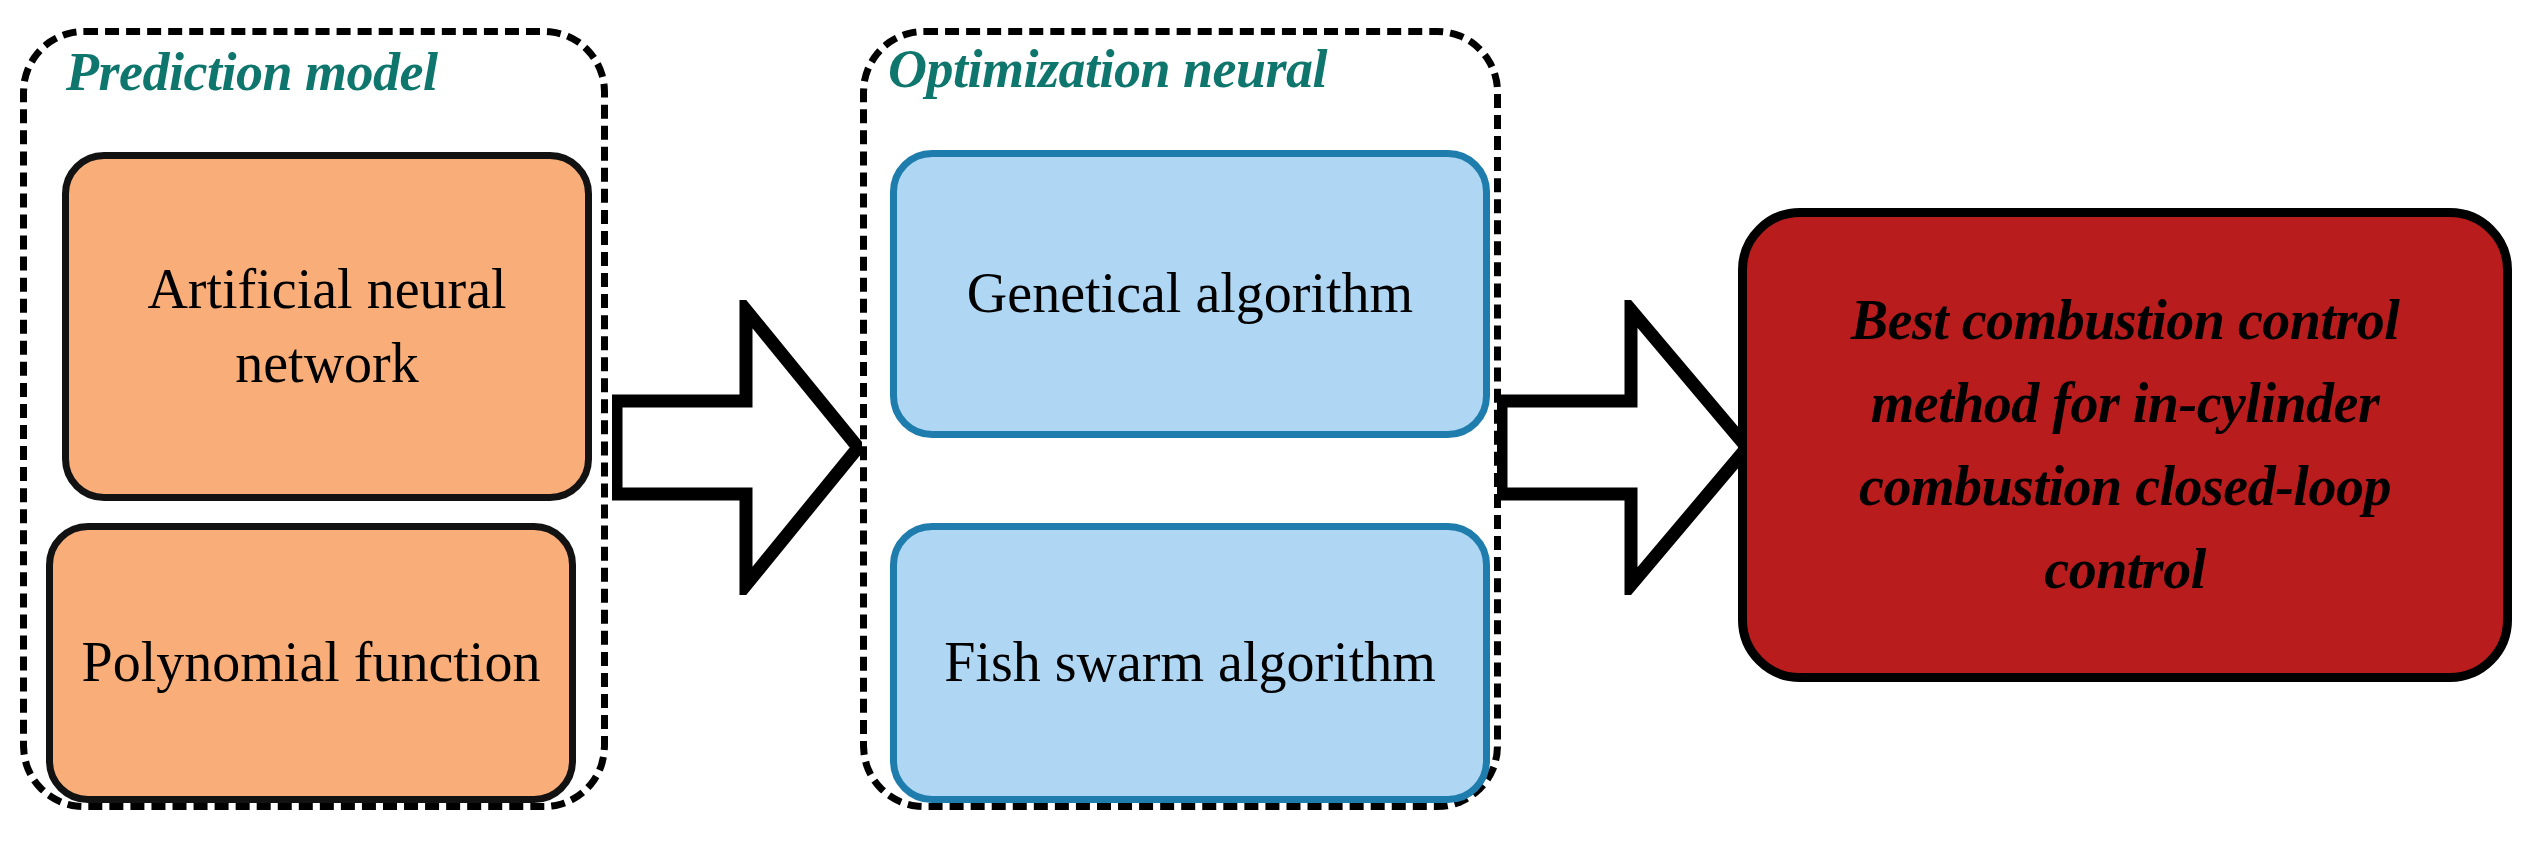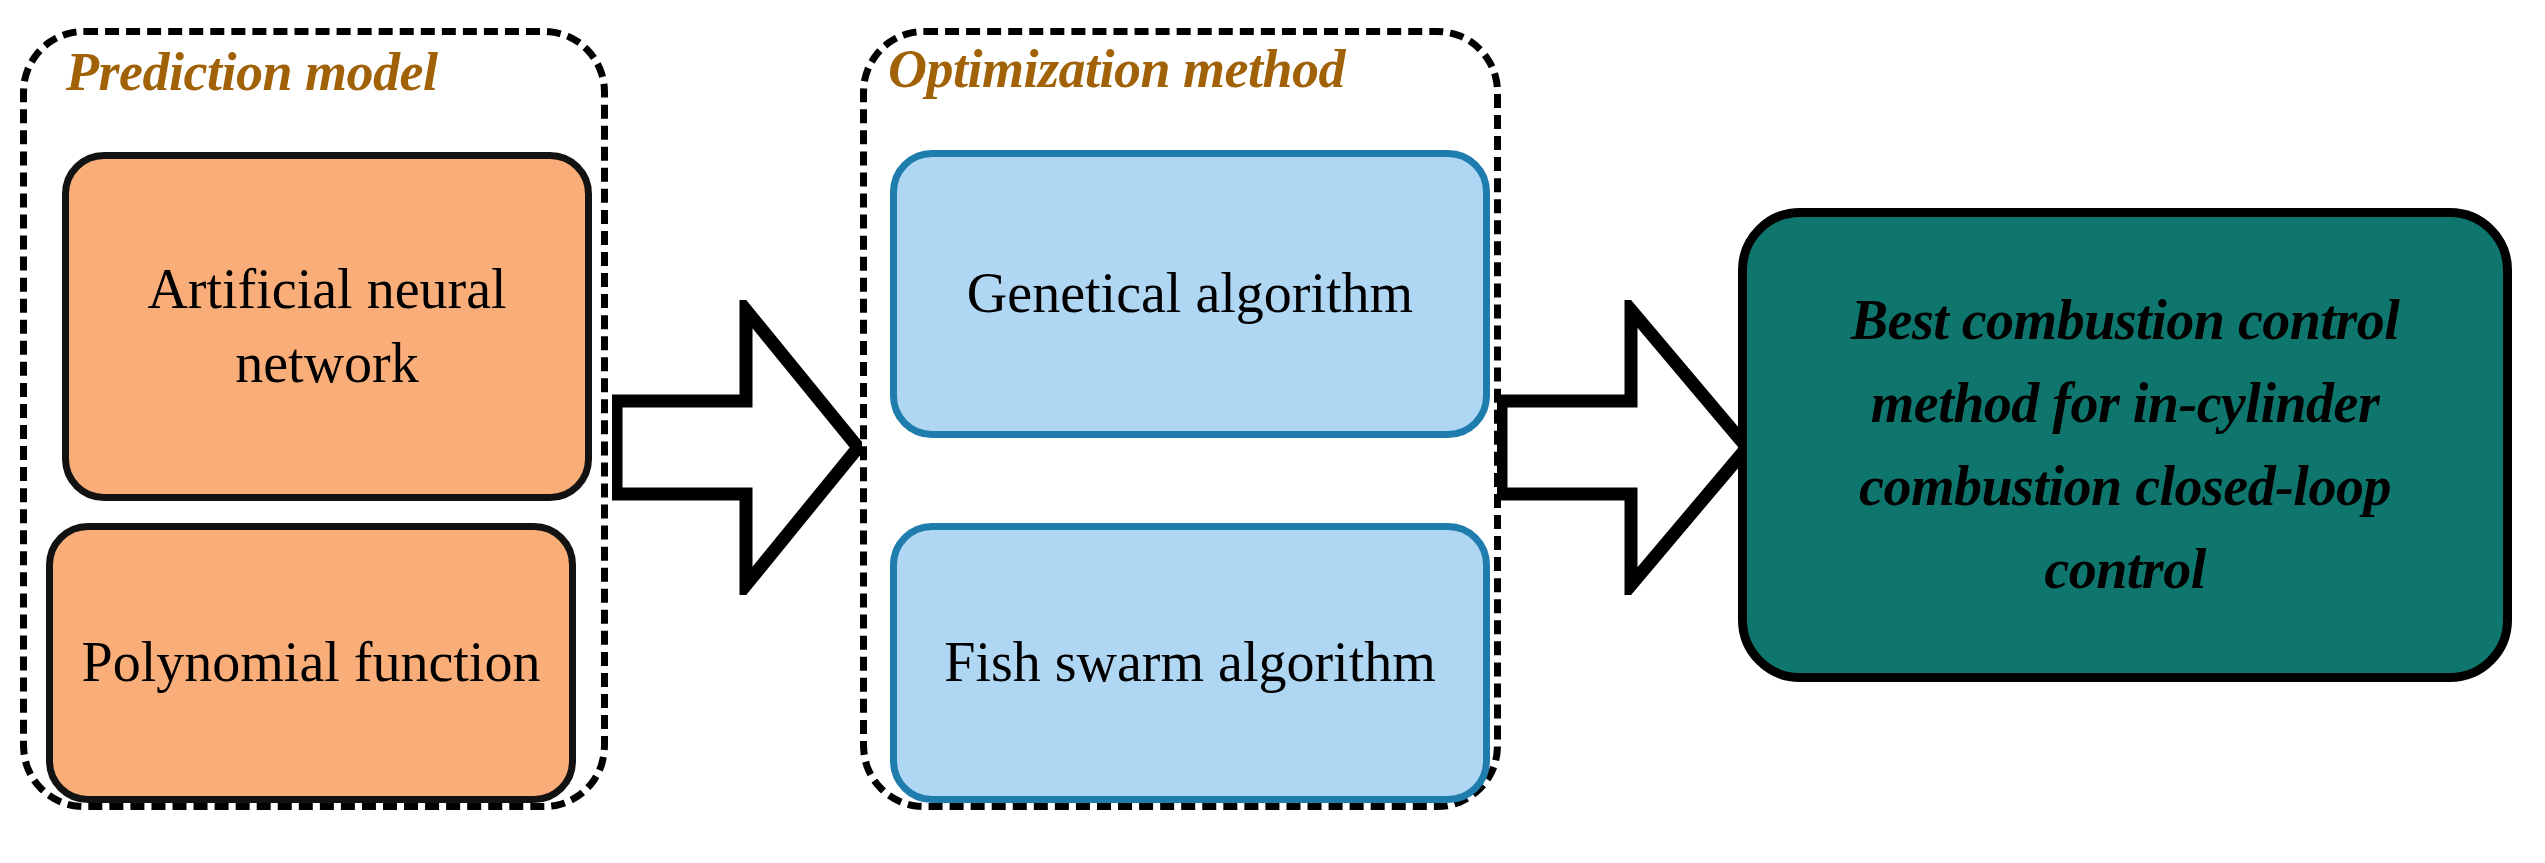--- a/index.html
+++ b/index.html
@@ -39,21 +39,21 @@
     height: 782px;
   }
 
   
   .group-title {
     position: absolute;
     font-weight: bold;
     font-style: italic;
     font-size: 54px;
     line-height: 1;
-    color: #a16207;
+    color: #0f766e;
     white-space: nowrap;
     letter-spacing: -0.5px;
   }
   #title-prediction {
     left: 66px;
     top: 45px;
   }
   #title-optimization {
     left: 888px;
     top: 42px;
@@ -90,21 +90,21 @@
   
   #result-box {
     position: absolute;
     left: 1738px;
     top: 208px;
     width: 774px;
     height: 474px;
     box-sizing: border-box;
     border: 9px solid #000000;
     border-radius: 62px;
-    background: #0f766e;
+    background: #b91c1c;
     display: flex;
     align-items: center;
     justify-content: center;
     text-align: center;
     padding: 10px 52px;
     font-weight: bold;
     font-style: italic;
     font-size: 56px;
     line-height: 1.48;
     color: #000000;
@@ -151,21 +151,21 @@
   </div>
 
   <div class="arrow" id="arrow-1">
     <svg viewBox="0 0 250 295" preserveAspectRatio="none">
       <polygon points="4,101 134,101 134,10 246,147.5 134,285 134,194 4,194" fill="#FFFFFF" stroke="#000000" stroke-width="13" stroke-linejoin="miter"></polygon>
     </svg>
   </div>
 
   <div class="group" id="group-optimization"></div>
 
-  <div class="group-title" id="title-optimization">Optimization method</div>
+  <div class="group-title" id="title-optimization">Optimization neural</div>
 
   <div class="node node-blue" id="node-fish">
     <span>Fish swarm algorithm</span>
   </div>
 
   <div class="node node-blue" id="node-genetic">
     <span>Genetical algorithm</span>
   </div>
 
   <div class="arrow" id="arrow-2">

